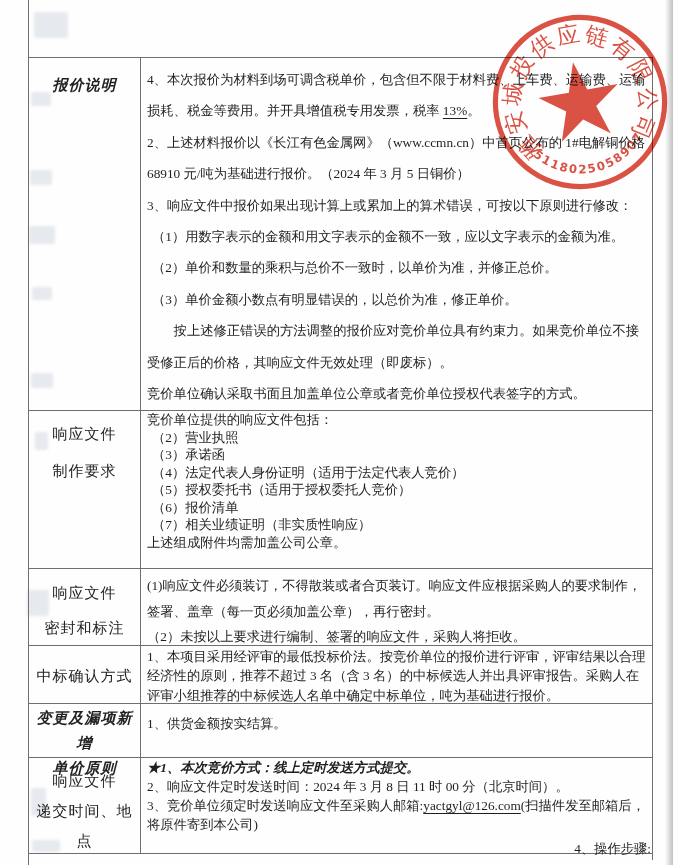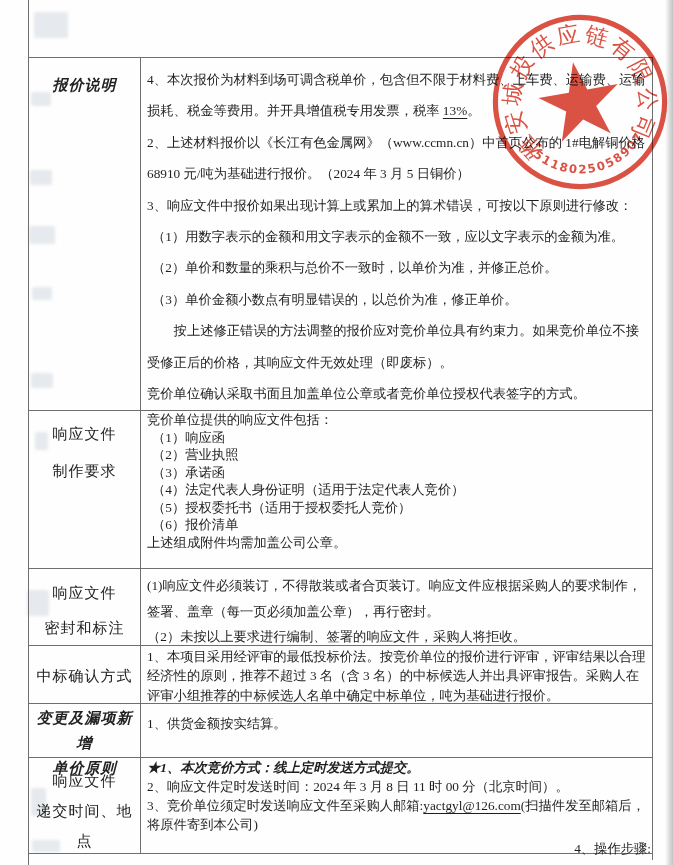--- a/index.html
+++ b/index.html
@@ -87,26 +87,26 @@
     <div class="cl"><span>受修正后的价格，其响应文件无效处理（即废标）。</span></div>
     <div class="cl"><span>竞价单位确认采取书面且加盖单位公章或者竞价单位授权代表签字的方式。</span></div>
   </div>
 
   <div class="label-cell" style="top:416px;line-height:37px;">
     <span class="ll">响应文件</span>
     <span class="ll">制作要求</span>
   </div>
   <div class="content-cell r2c" style="top:411px;">
     <div class="cl"><span>竞价单位提供的响应文件包括：</span></div>
-    <div class="cl indent1"><span>（1）响应函</span></div>
     <div class="cl indent1"><span>（2）营业执照</span></div>
     <div class="cl indent1"><span>（3）承诺函</span></div>
     <div class="cl indent1"><span>（4）法定代表人身份证明（适用于法定代表人竞价）</span></div>
     <div class="cl indent1"><span>（5）授权委托书（适用于授权委托人竞价）</span></div>
     <div class="cl indent1"><span>（6）报价清单</span></div>
+    <div class="cl indent1"><span>（7）相关业绩证明（非实质性响应）</span></div>
     <div class="cl"><span>上述组成附件均需加盖公司公章。</span></div>
   </div>
 
   <div class="label-cell" style="top:576px;line-height:35px;">
     <span class="ll">响应文件</span>
     <span class="ll">密封和标注</span>
   </div>
   <div class="content-cell r3c" style="top:573px;">
     <div class="cl"><span>(1)响应文件必须装订，不得散装或者合页装订。响应文件应根据采购人的要求制作，</span></div>
     <div class="cl"><span>签署、盖章（每一页必须加盖公章），再行密封。</span></div>

